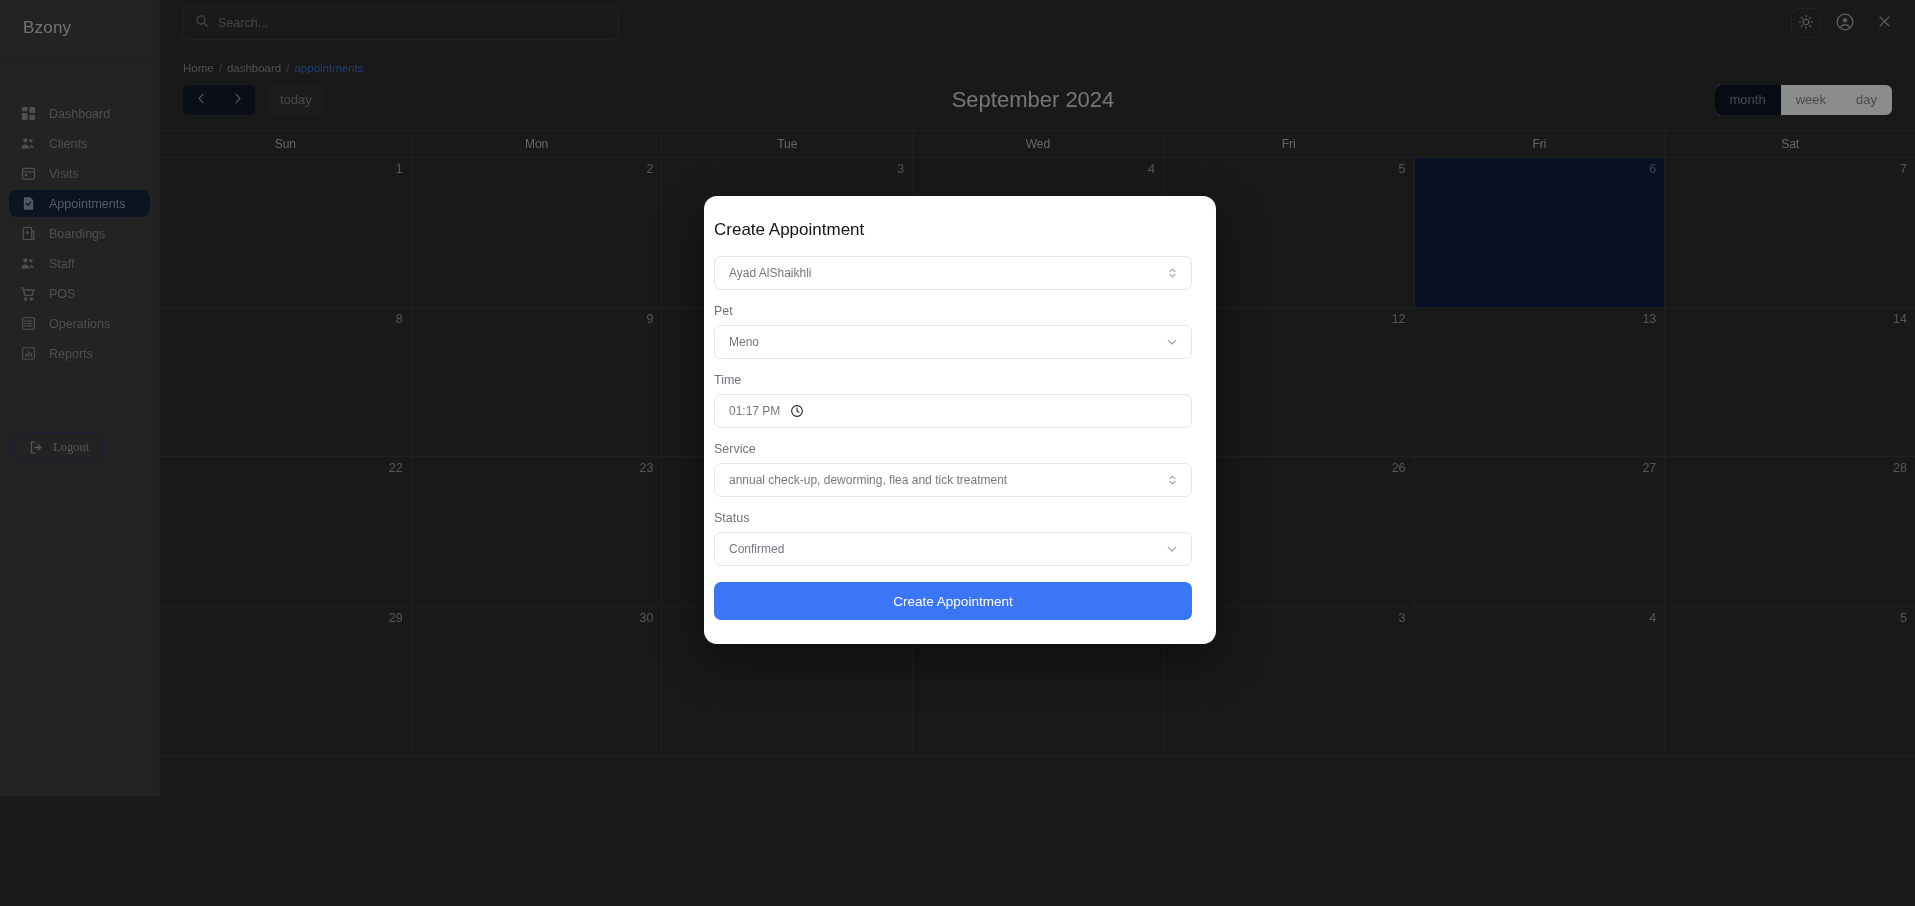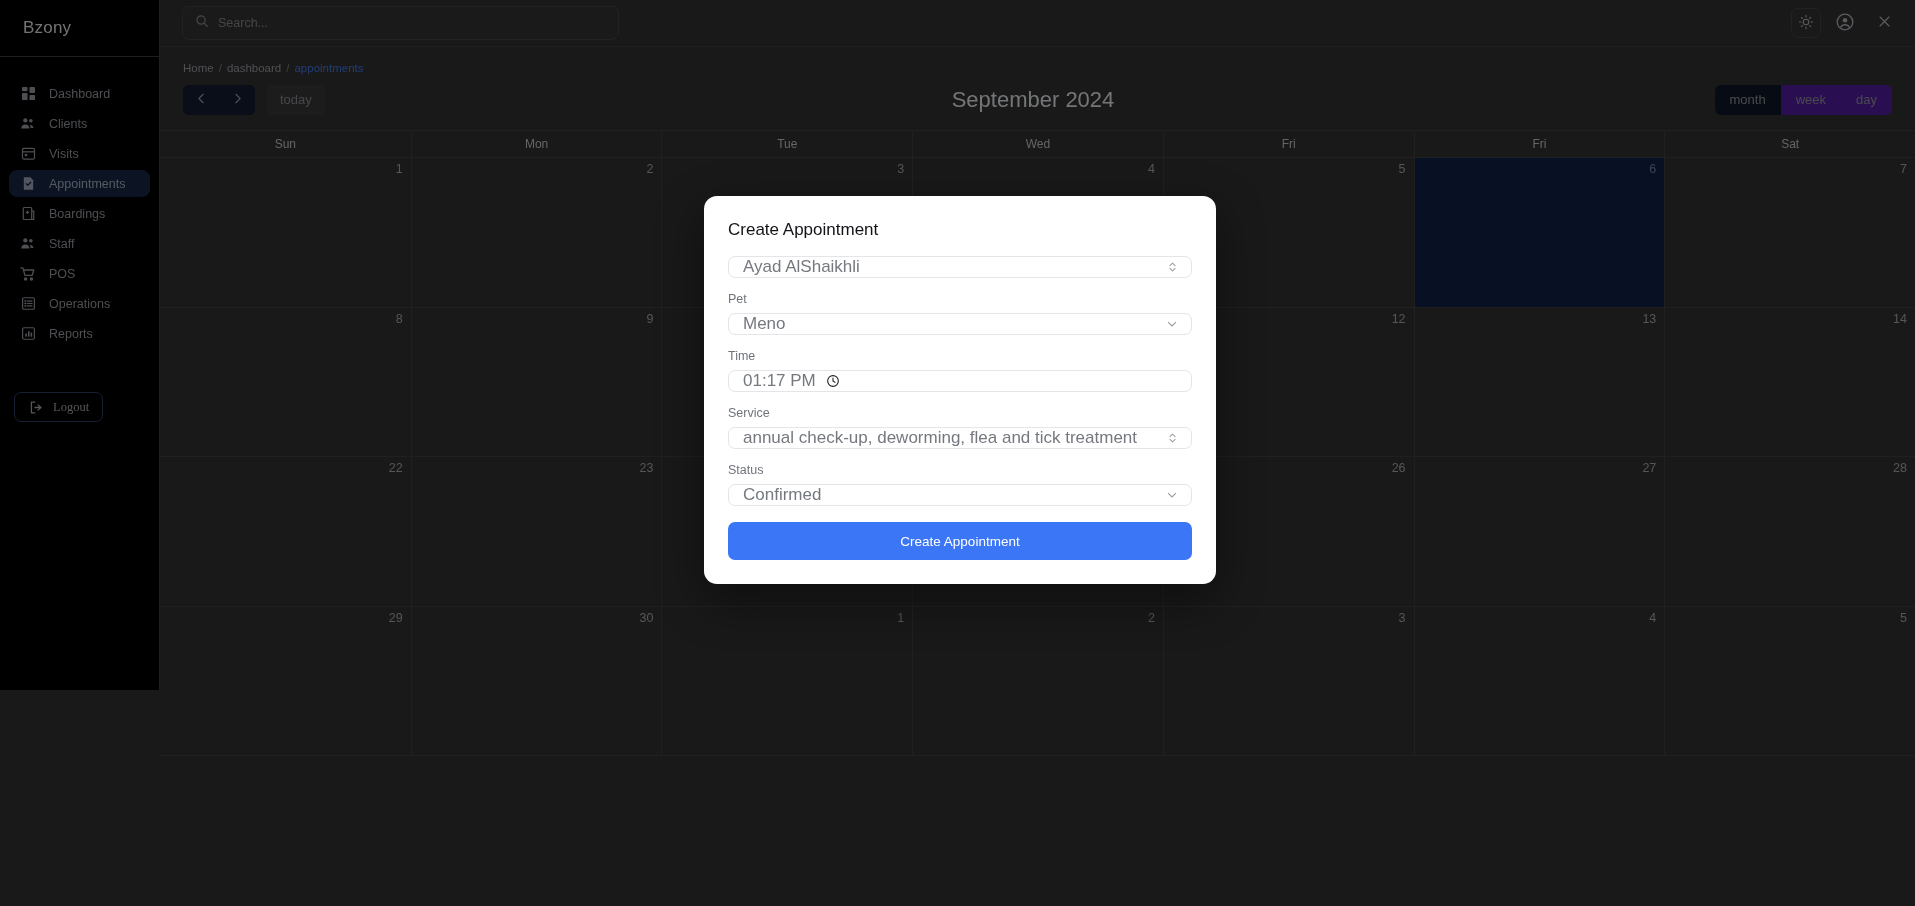--- a/index.html
+++ b/index.html
@@ -19,26 +19,27 @@
     position: relative;
     width: 1915px;
     height: 906px;
     display: flex;
     background: #2e2e2e;
   }
 
   
   .sidebar {
     width: 160px;
-    height: 690px;
-    background: #000000;
+    height: 796px;
+    background: #404040;
     border-right: 1px solid #3a3a3a;
     display: flex;
     flex-direction: column;
     flex: 0 0 160px;
+    gap: 20px;
   }
   .brand {
     height: 57px;
     display: flex;
     align-items: center;
     padding-left: 23px;
     border-bottom: 1px solid #3a3a3a;
   }
   .brand-text {
     font-size: 17px;
@@ -211,21 +212,21 @@
     text-align: center;
     font-size: 22px;
     color: #d2d5d9;
     font-weight: 400;
     pointer-events: none;
   }
   .view-group {
     margin-left: auto;
     display: flex;
     height: 30px;
-    background: #4c1d95;
+    background: #ffffff;
     border-radius: 6px;
     overflow: hidden;
   }
   .view-btn {
     padding: 0 15px;
     background: transparent;
     border: none;
     color: #85888e;
     font-size: 13px;
     font-family: inherit;
@@ -291,46 +292,46 @@
     background: rgba(0,0,0,0.45);
     z-index: 40;
   }
   .modal {
     position: absolute;
     left: 704px;
     top: 196px;
     width: 512px;
     background: #ffffff;
     border-radius: 13px;
-    padding: 24px 24px 24px 24px;
+    padding: 24px 24px 24px 10px;
     z-index: 50;
     box-shadow: 0 16px 48px rgba(0,0,0,.45);
   }
   .modal-title {
     font-size: 17px;
     color: #121417;
     margin-bottom: 16px;
     font-weight: 400;
   }
   .field-label {
     font-size: 12.5px;
     color: #6f747c;
     margin: 14px 0 7px 0;
   }
   .control {
     position: relative;
     width: 100%;
-    height: 22px;
+    height: 34px;
     border: 1px solid #e3e5e8;
     border-radius: 7px;
     background: #fff;
     display: flex;
     align-items: center;
     padding: 0 34px 0 14px;
-    font-size: 17px;
+    font-size: 12px;
     color: #75797f;
     cursor: pointer;
     overflow: hidden;
     white-space: nowrap;
   }
   .control .val { overflow: hidden; text-overflow: ellipsis; }
   .ctrl-ico {
     position: absolute;
     right: 12px;
     top: 50%;

